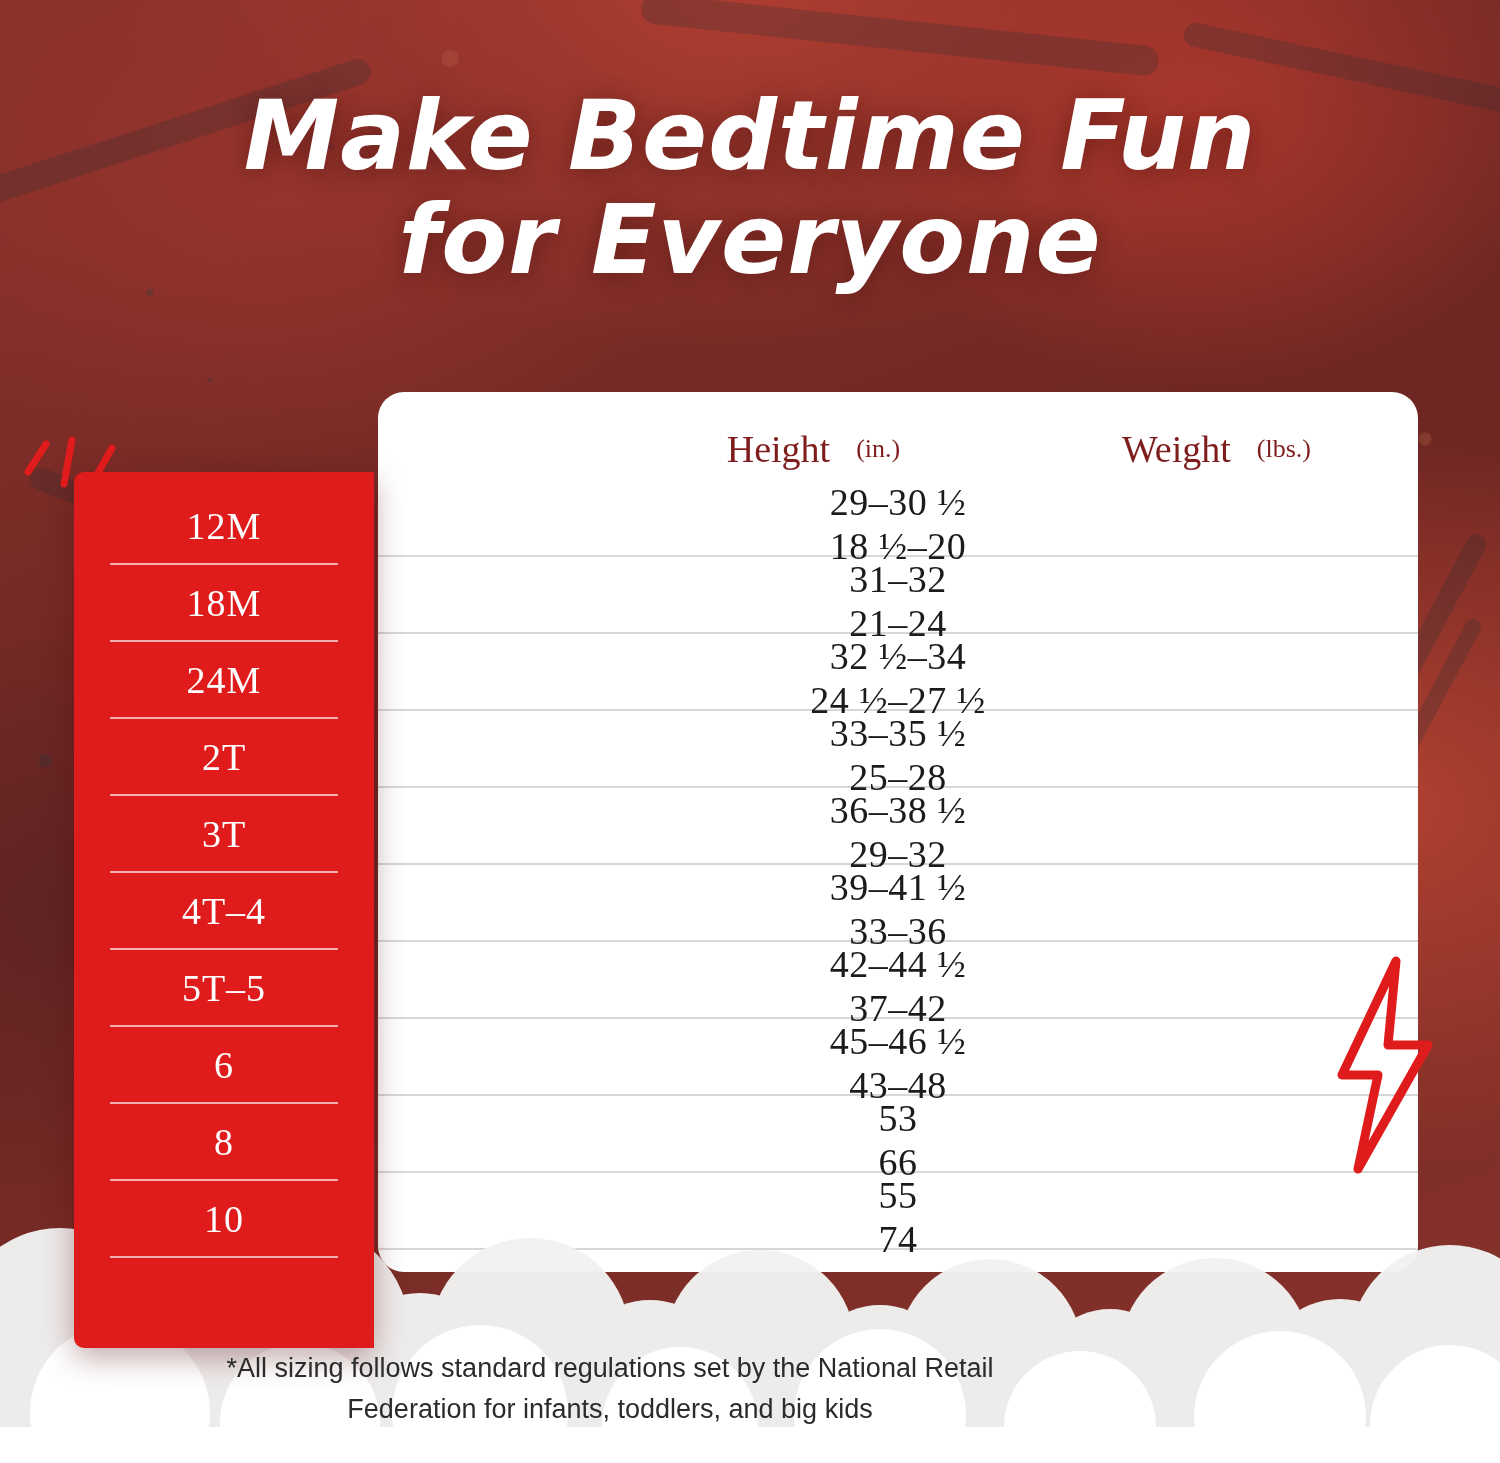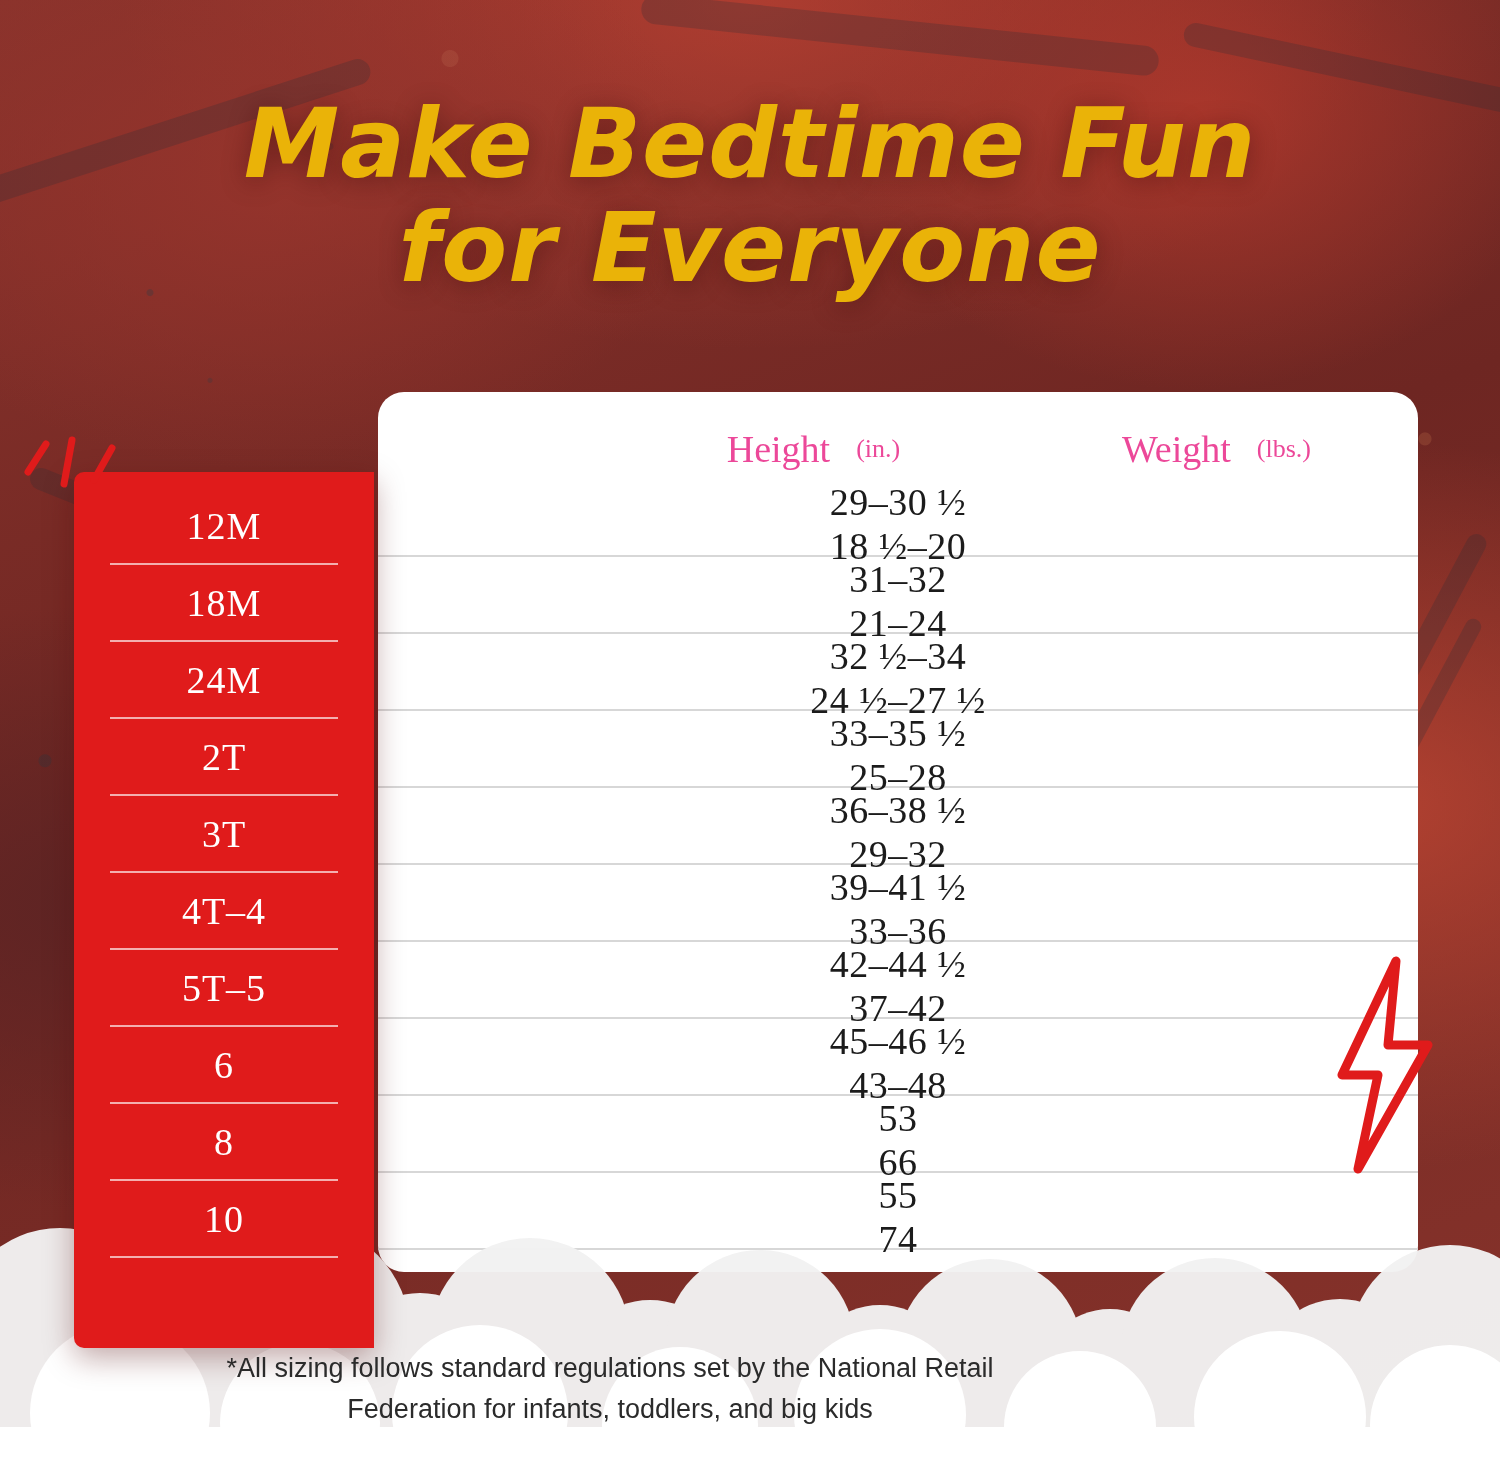--- a/index.html
+++ b/index.html
@@ -54,25 +54,25 @@
   }
   .bg-strokes div {
     position: absolute;
     background: rgba(30,45,55,0.45);
     border-radius: 40px;
   }
 
   
   .headline {
     position: absolute;
-    top: 96px;
+    top: 88px;
     left: 0;
     width: 1500px;
     text-align: center;
-    color: #eab308;
+    color: #ffffff;
     font-family: "DejaVu Sans", sans-serif;
     font-weight: bold;
     font-style: italic;
     letter-spacing: 1px;
     line-height: 1.02;
     text-shadow: 0 4px 26px rgba(60,10,8,0.45);
     z-index: 4;
   }
   .headline .line1 { font-size: 96px; display: block; }
   .headline .line2 { font-size: 96px; display: block; margin-top: 6px; }
@@ -108,21 +108,21 @@
     display: flex;
   }
   .head-spacer { width: 234px; }
   .head-cell {
     flex: 1;
     display: flex;
     align-items: center;
     justify-content: center;
     font-family: "Liberation Serif", serif;
     font-size: 38px;
-    color: #ec4899;
+    color: #7f1d1d;
     padding-top: 26px;
     gap: 26px;
   }
   .head-cell .unit { font-size: 26px; }
 
   
   .rows {
     position: absolute;
     top: 88px;
     left: 0;

